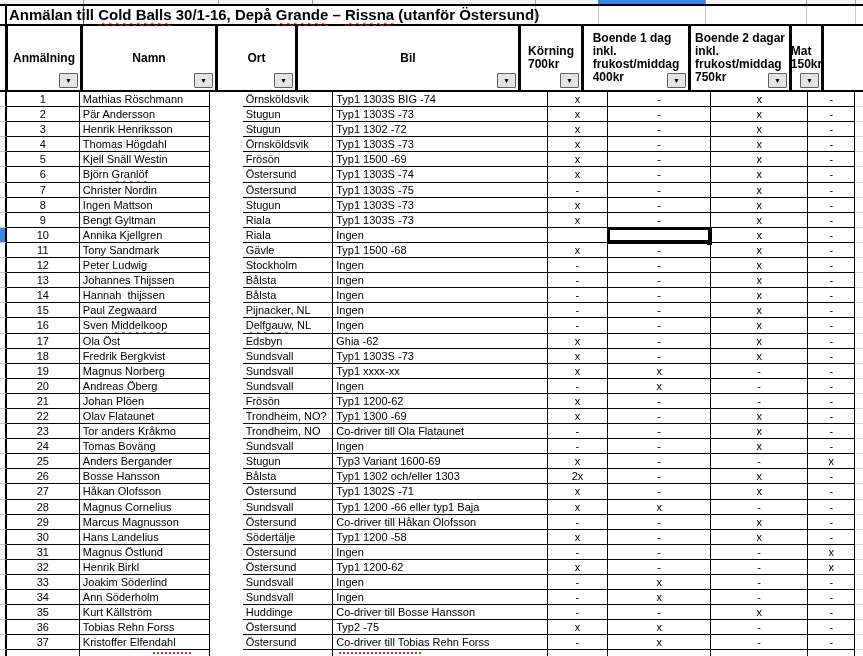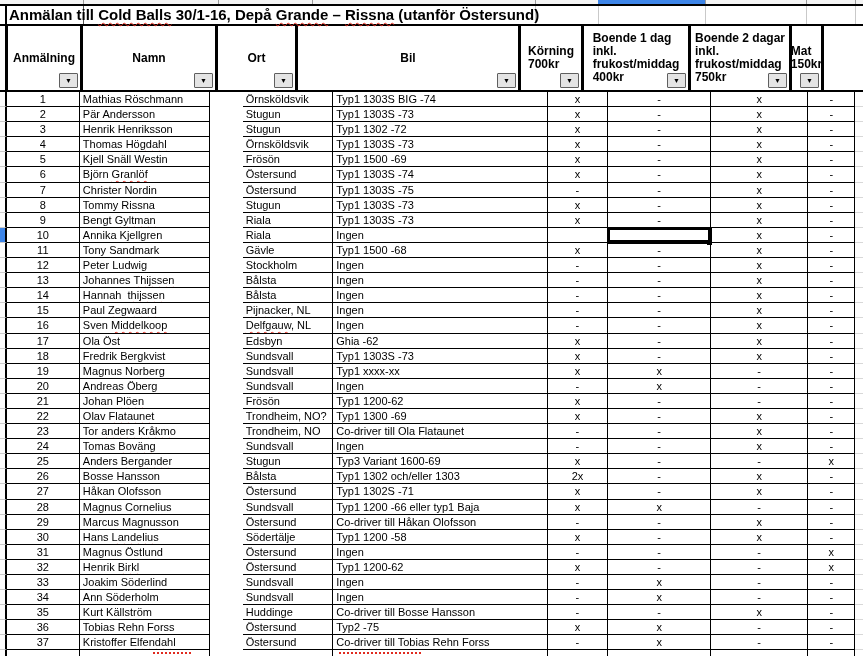--- a/index.html
+++ b/index.html
@@ -230,21 +230,21 @@
     <div class="cell c-bil">Typ1 1303S -75</div>
     <div class="cell c-x c-korning">-</div>
     <div class="cell c-x c-boende1">-</div>
     <div class="cell c-x c-boende2">x</div>
     <div class="cell c-x c-mat">-</div>
     <div class="cell strip-r"></div>
   </div>
       <div class="trow">
     <div class="cell strip-l"></div>
     <div class="cell c-nr">8</div>
-    <div class="cell c-namn">Tommy Rissna</div>
+    <div class="cell c-namn">Ingen Mattson</div>
     <div class="cell c-ort">Stugun</div>
     <div class="cell c-bil">Typ1 1303S -73</div>
     <div class="cell c-x c-korning">x</div>
     <div class="cell c-x c-boende1">-</div>
     <div class="cell c-x c-boende2">x</div>
     <div class="cell c-x c-mat">-</div>
     <div class="cell strip-r"></div>
   </div>
       <div class="trow">
     <div class="cell strip-l"></div>

